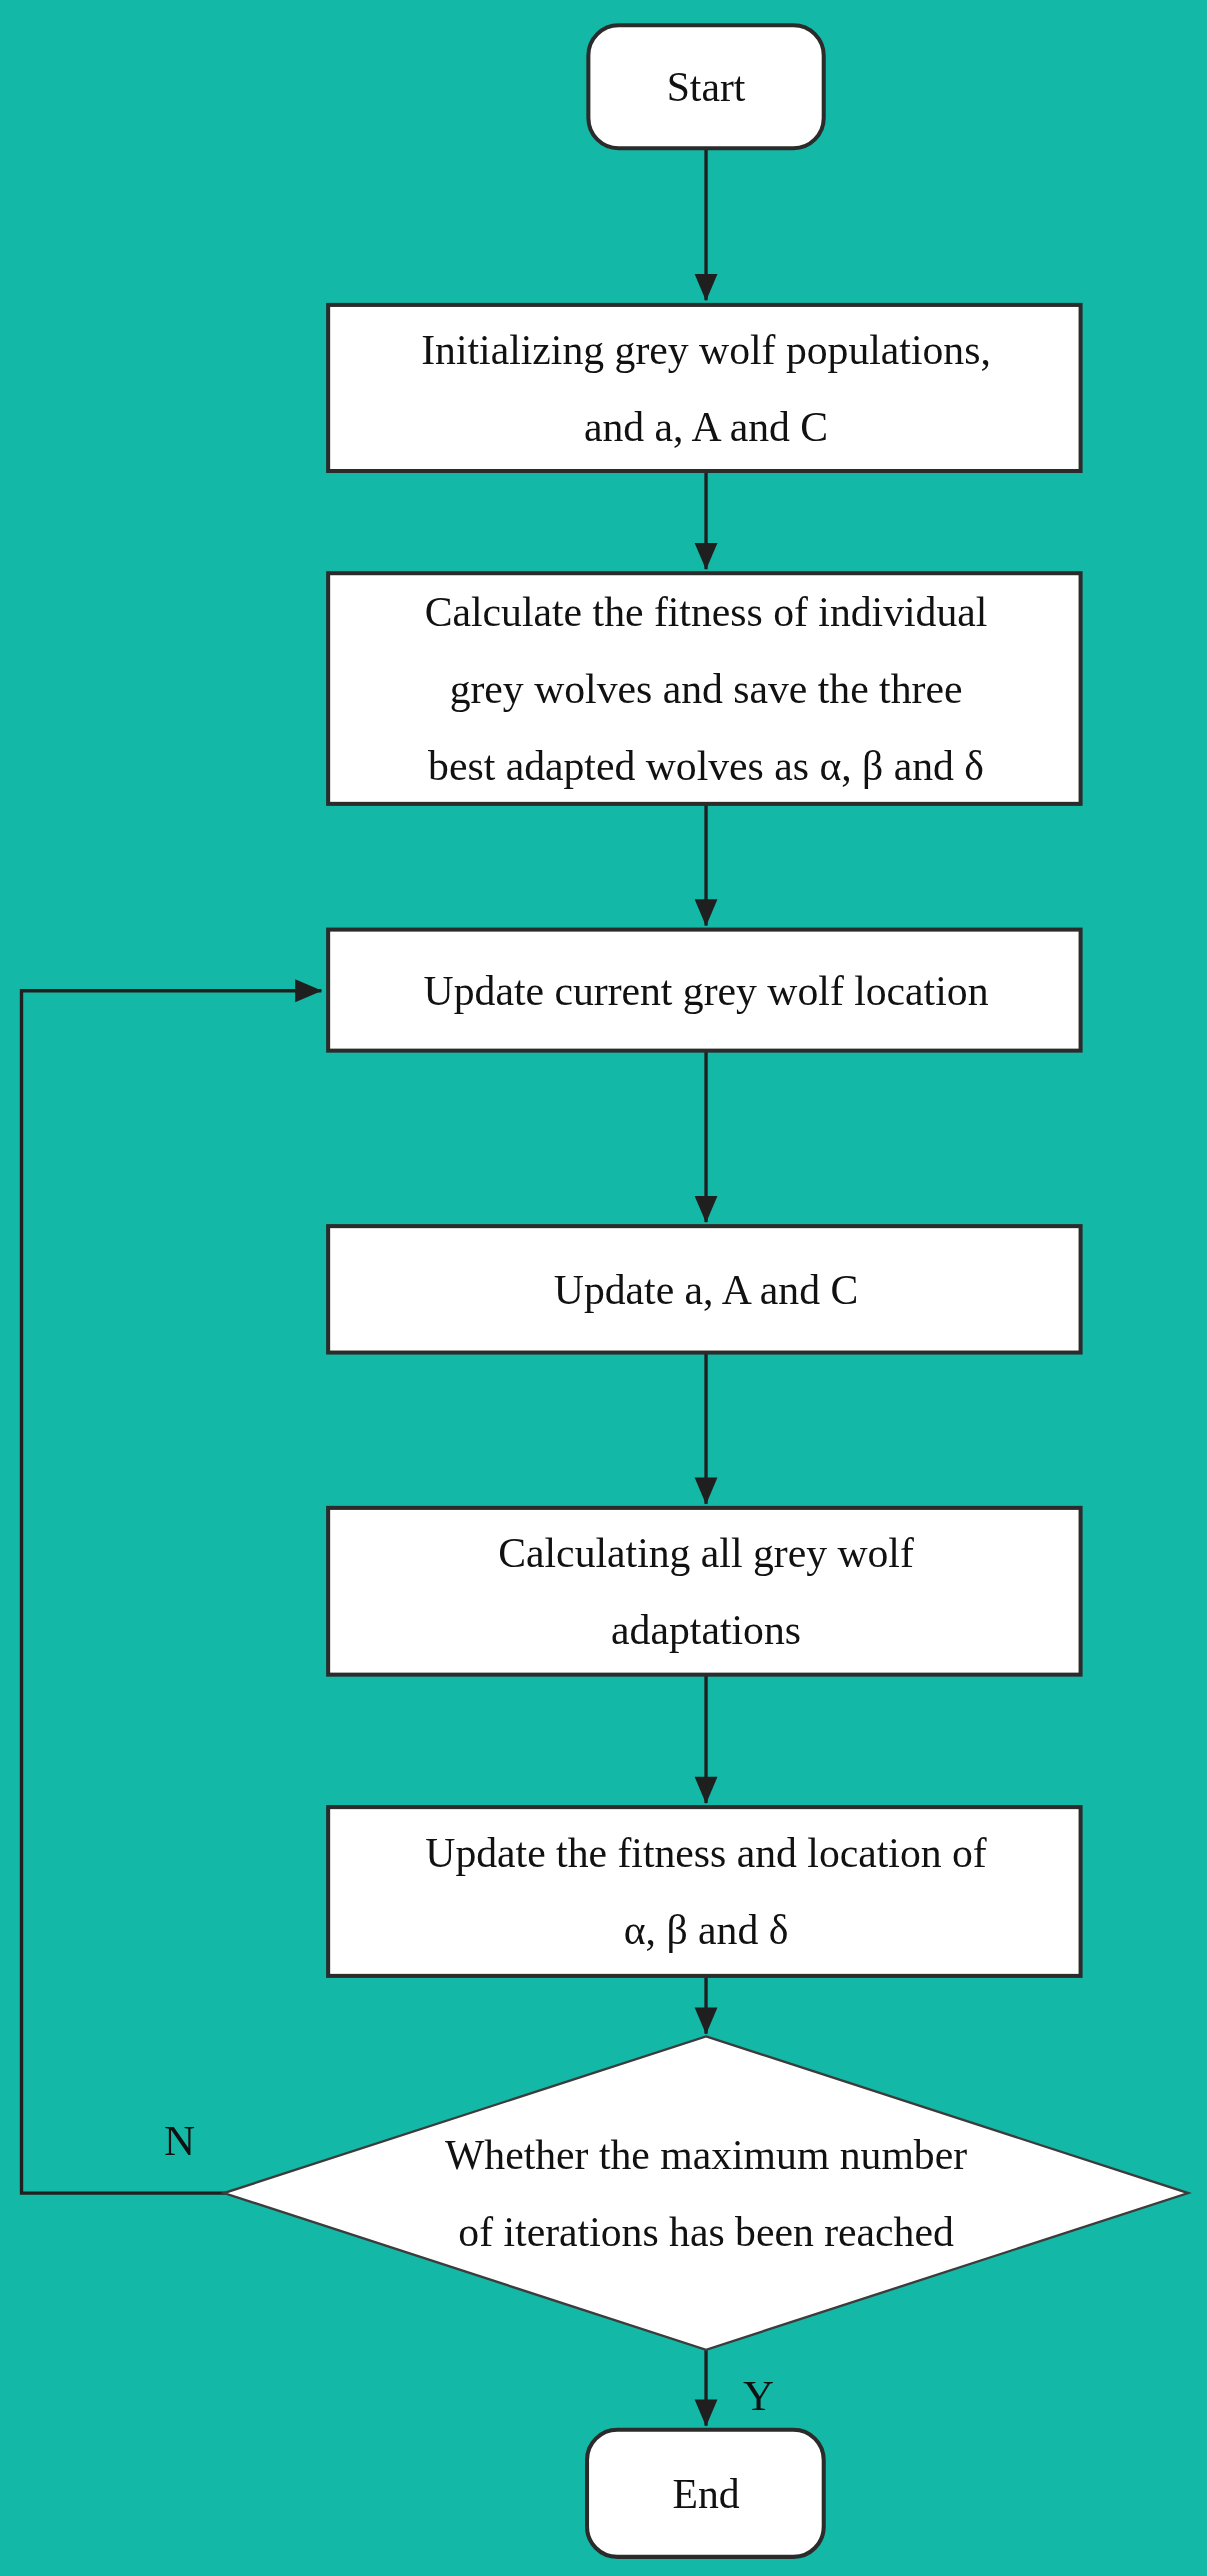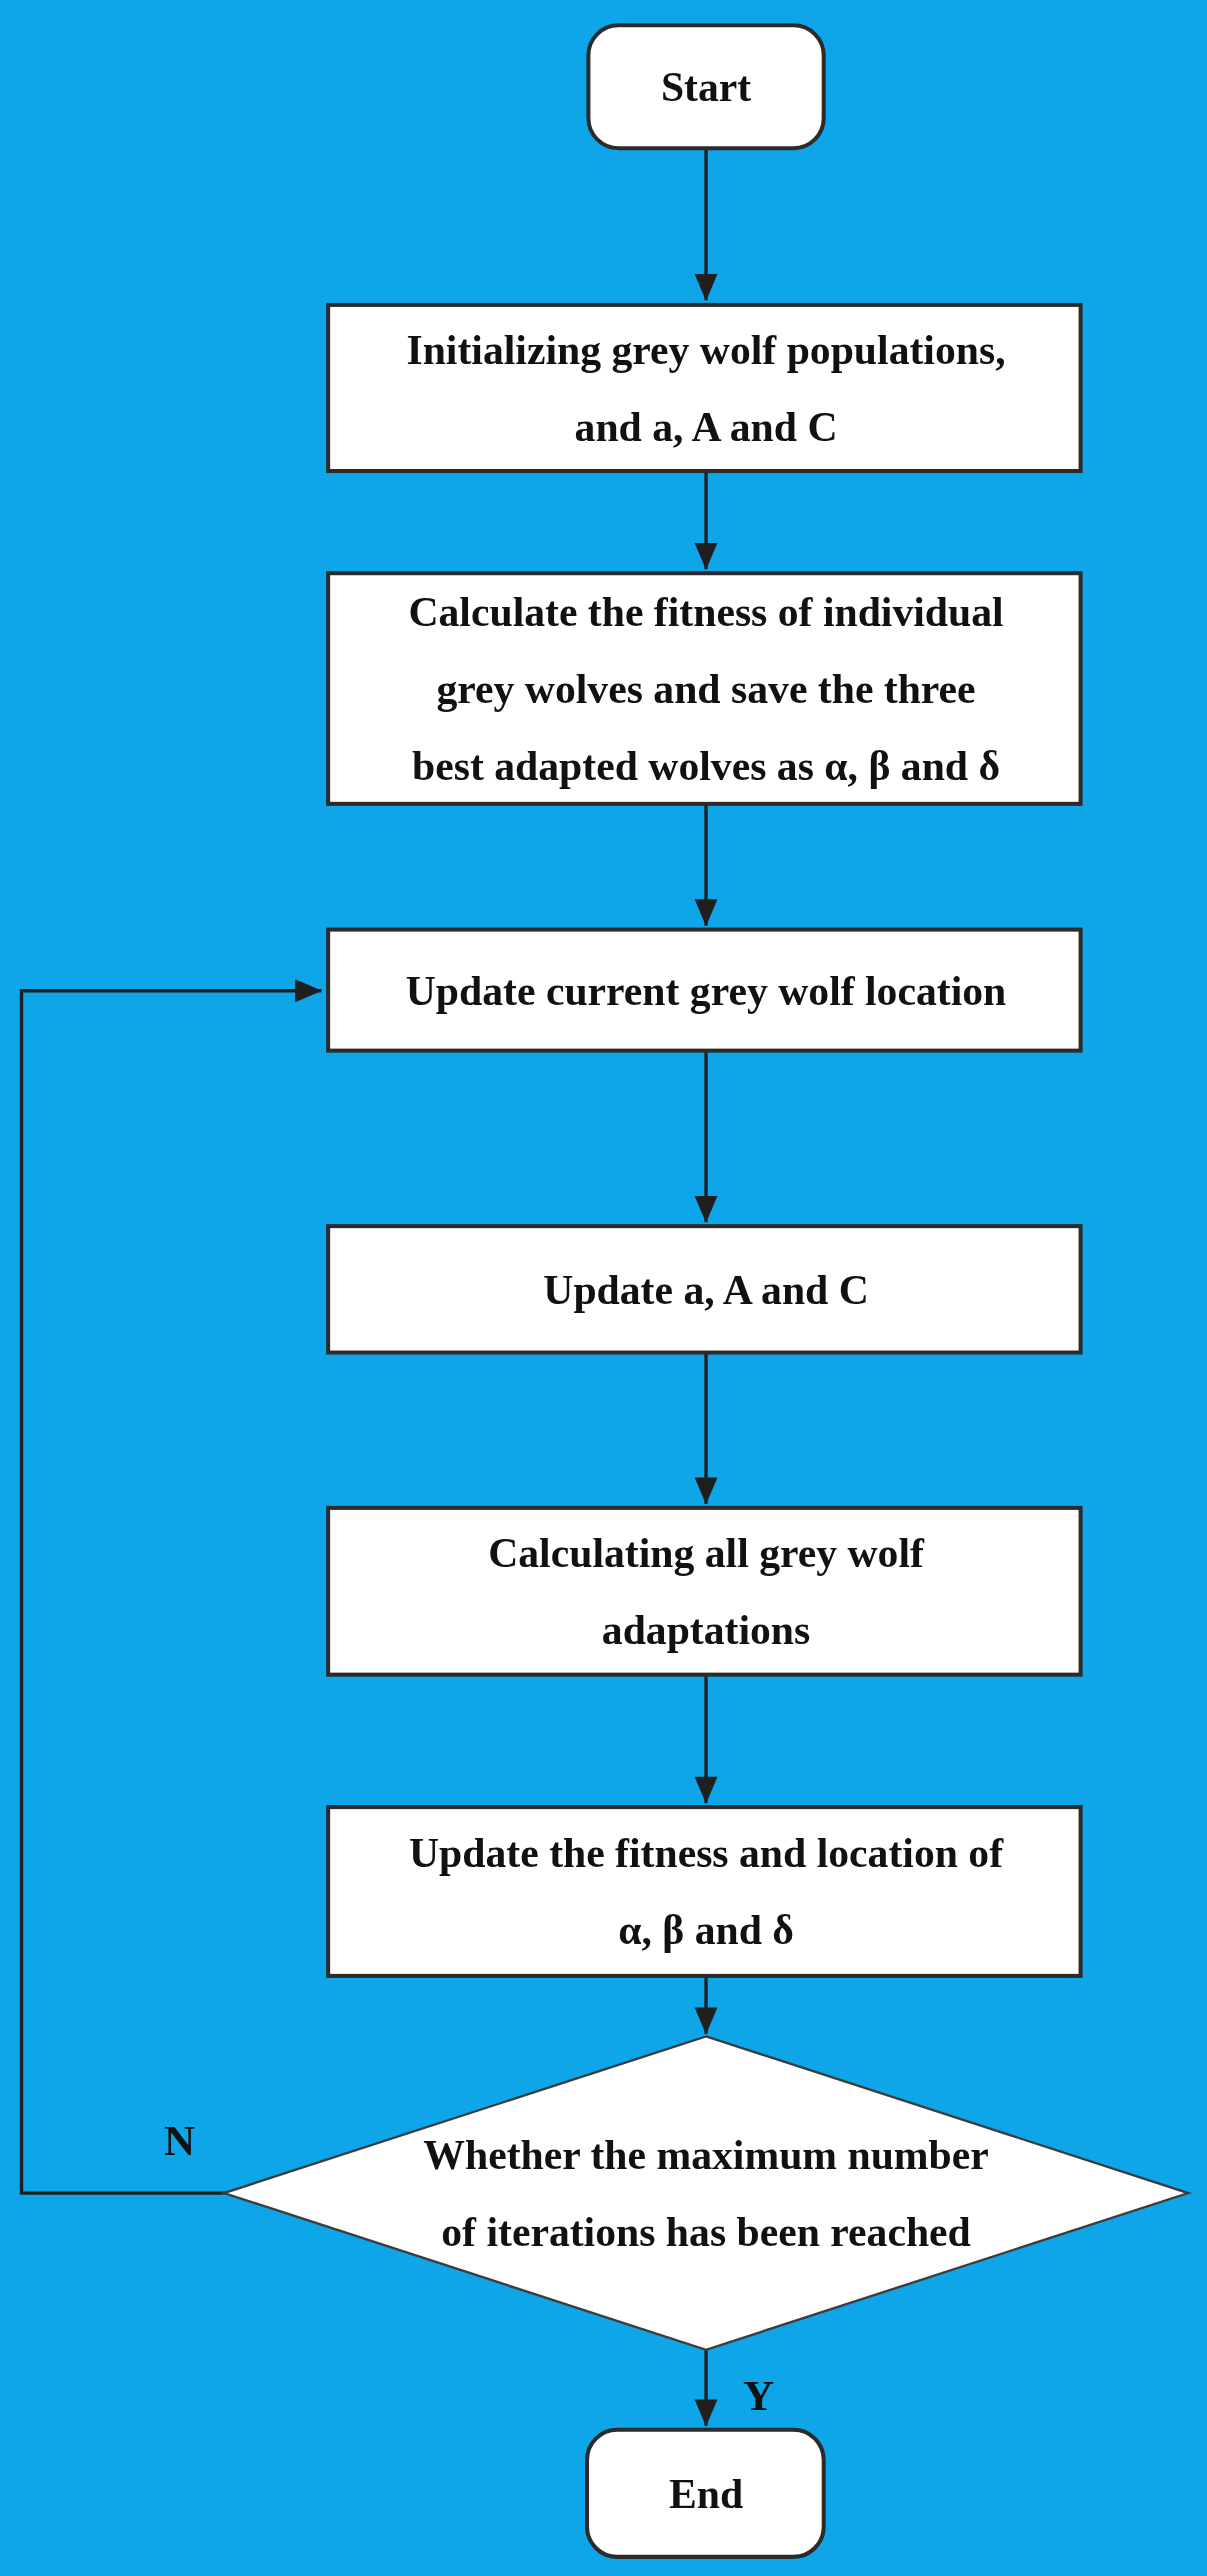--- a/index.html
+++ b/index.html
@@ -4,23 +4,22 @@
 <style>
   html, body {
     margin: 0;
     padding: 0;
     background: #ffffff;
   }
   .canvas {
     position: relative;
     width: 1207px;
     height: 2576px;
-    background: #0ea5e9;
+    background: #14b8a6;
     font-family: "Liberation Serif", "DejaVu Serif", serif;
-    font-weight: bold;
   }
   svg.flow {
     position: absolute;
     left: 0;
     top: 0;
     display: block;
   }
   .node-shape {
     fill: #ffffff;
     stroke: #2b2b2b;

